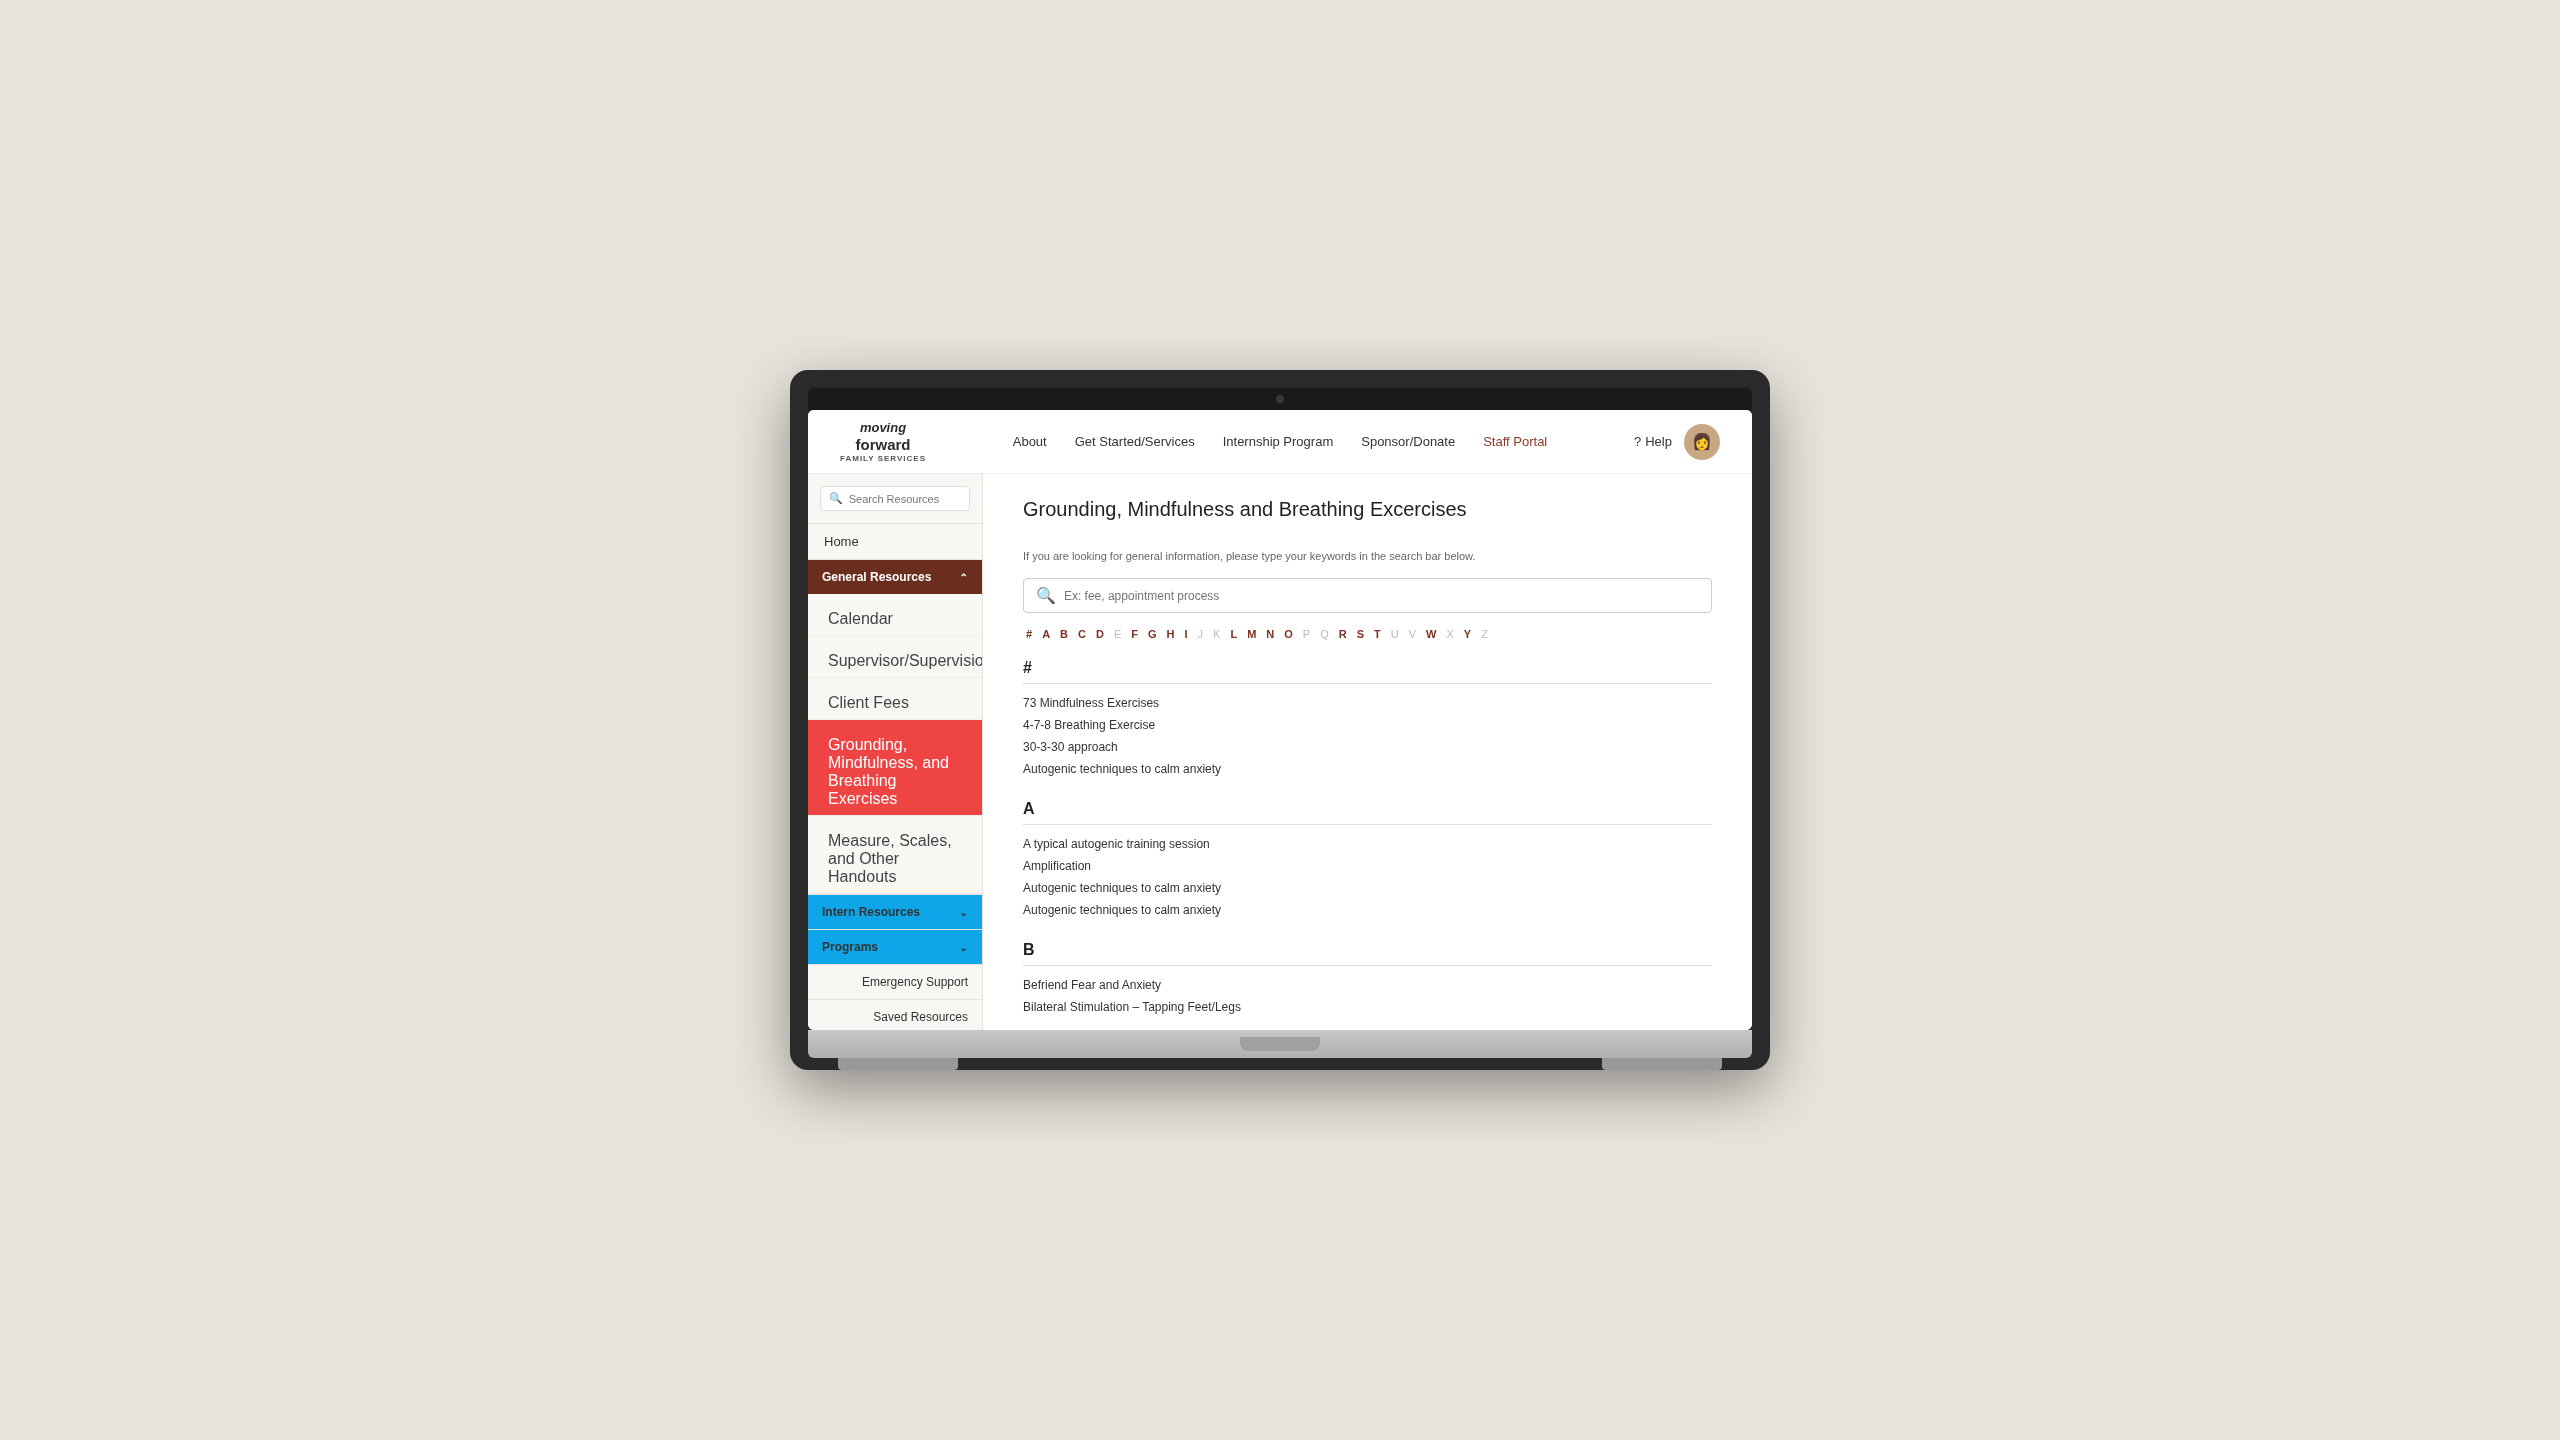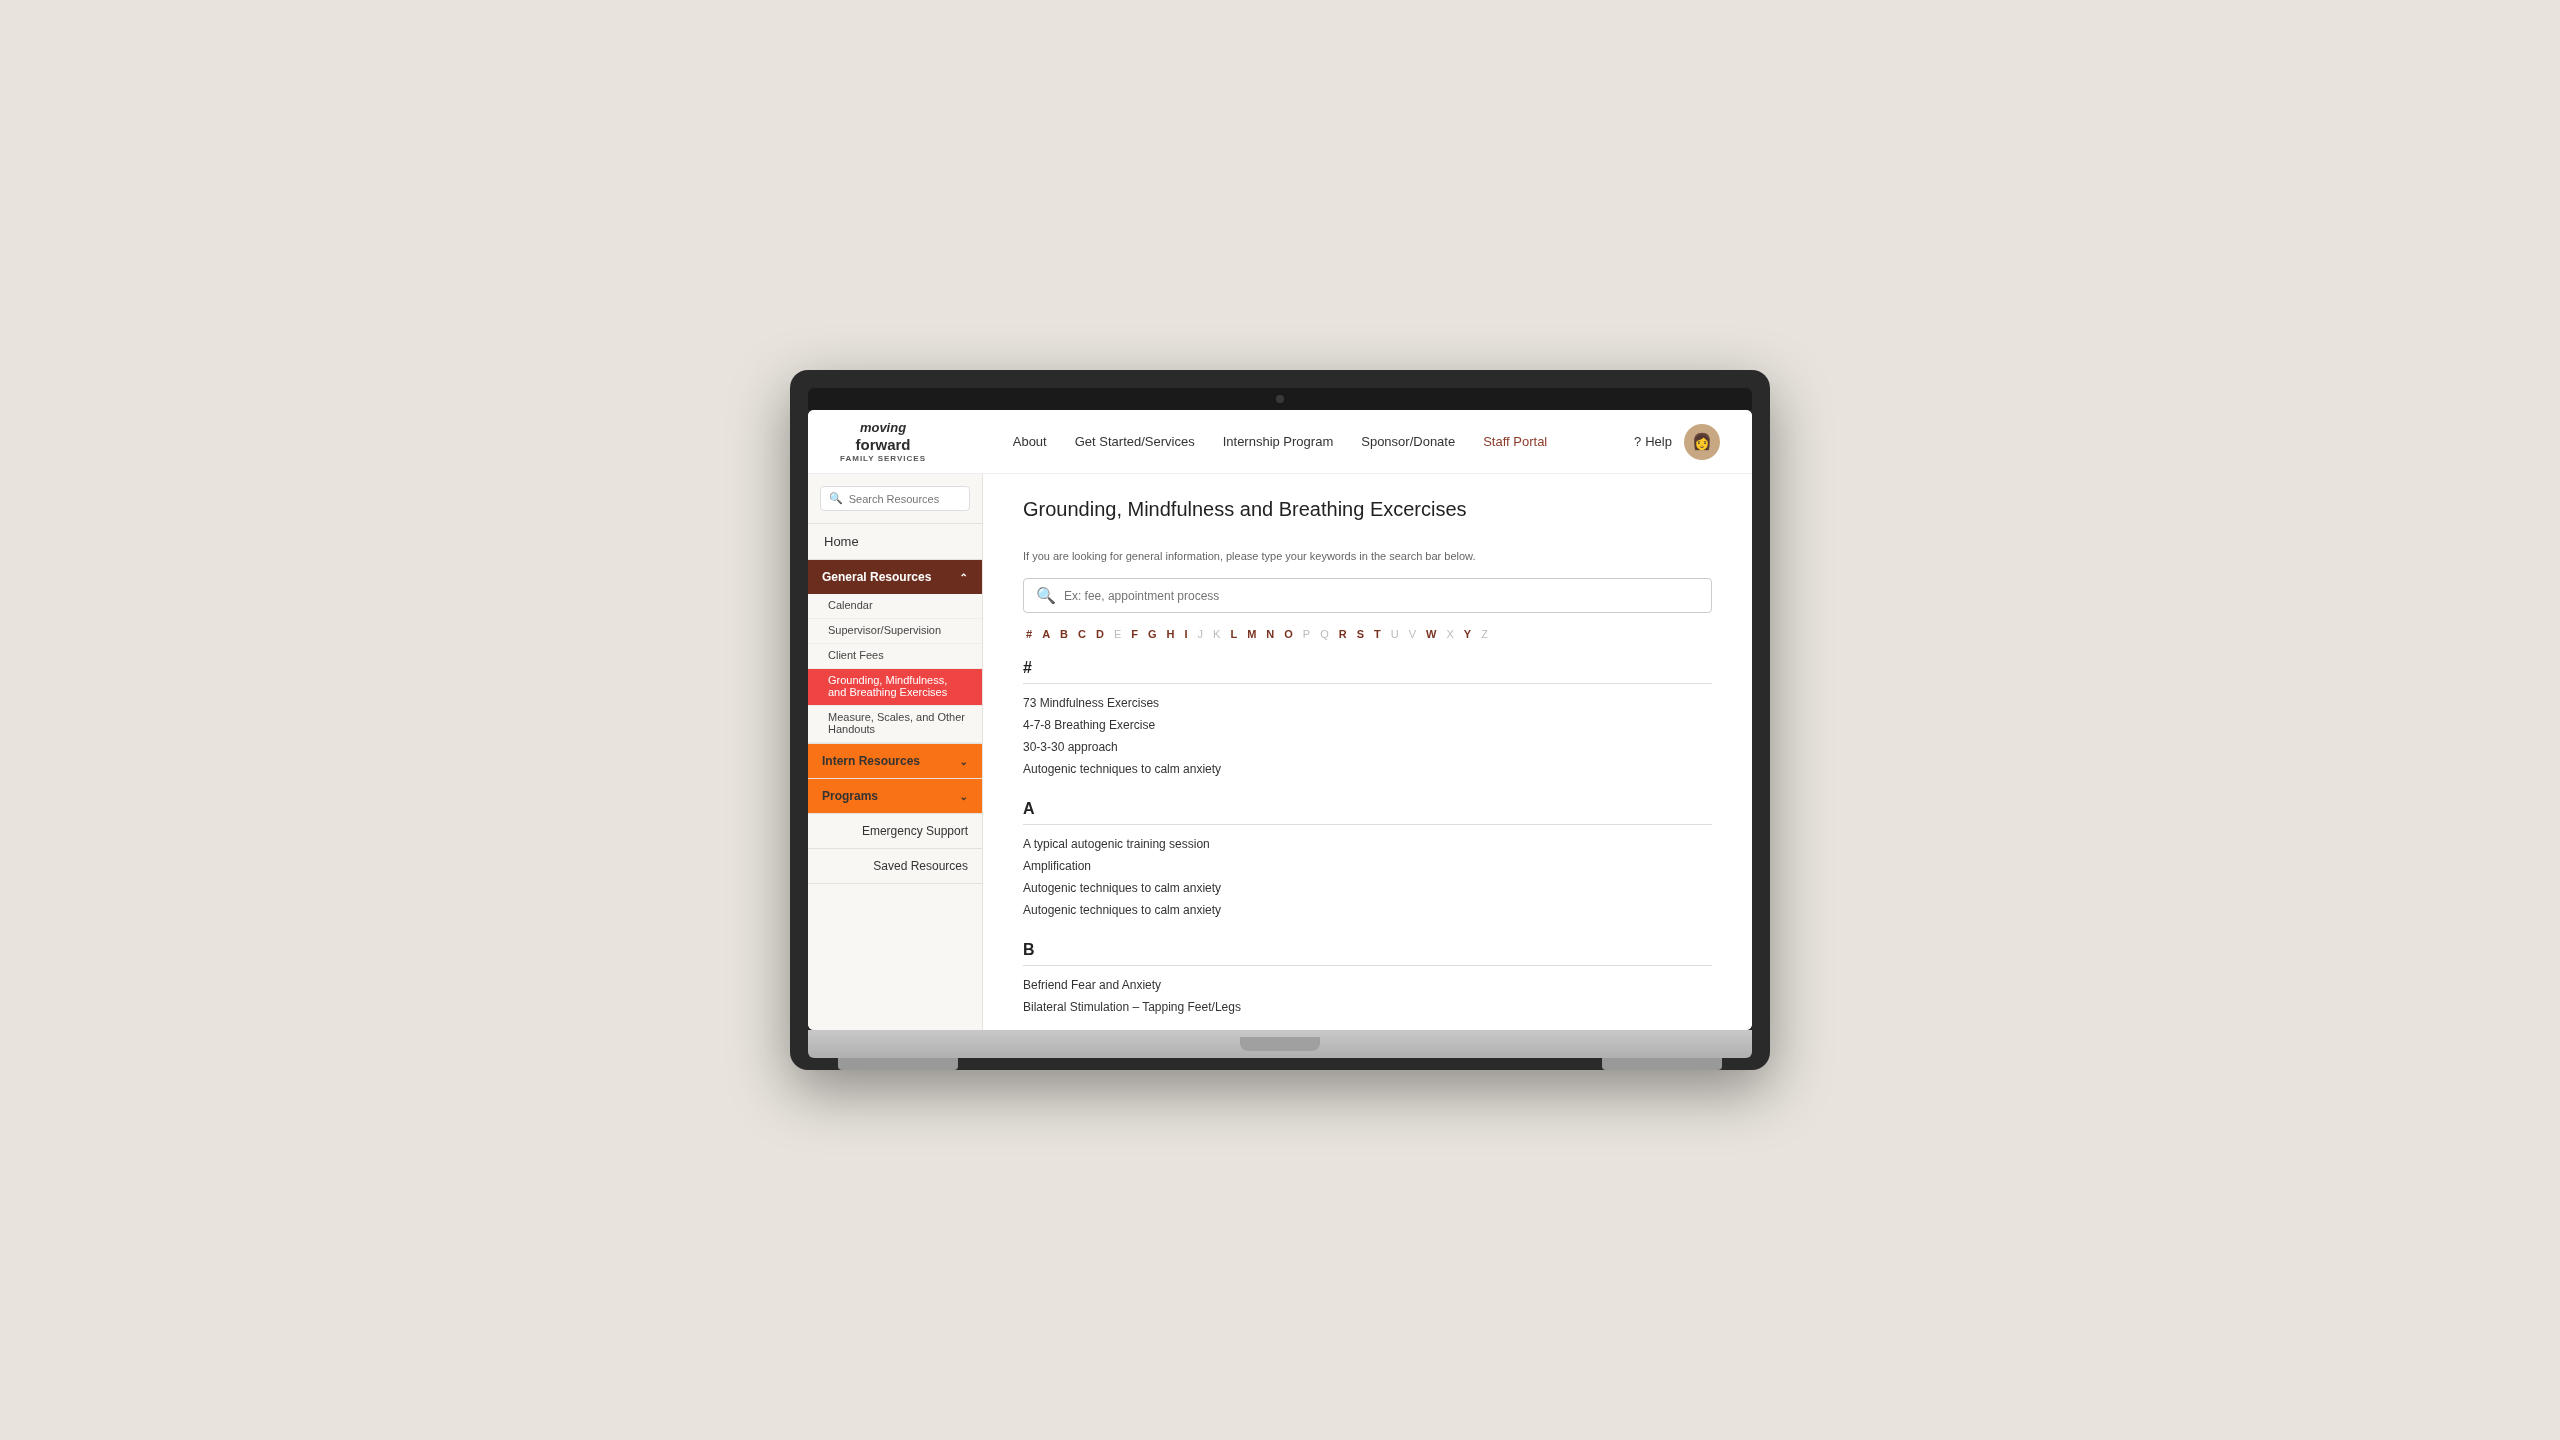--- a/index.html
+++ b/index.html
@@ -198,29 +198,29 @@
       align-items: center;
       justify-content: space-between;
       padding: 10px 14px;
       cursor: pointer;
       font-size: 12px;
       font-weight: 600;
       color: #fff;
       background: #6b2e1e;
     }
     .sidebar-section-header.collapsed {
-      background: #f97316;
+      background: #0ea5e9;
       color: #333;
     }
     .chevron {
       font-size: 10px;
     }
     .sidebar-sub-item {
-      padding: 5px 16px 7px 20px;
-      font-size: 11px;
+      padding: 16px 16px 7px 20px;
+      font-size: 16px;
       color: #444;
       cursor: pointer;
       border-bottom: 1px solid #f0ede8;
     }
     .sidebar-sub-item.active {
       background: #ef4444;
       color: #fff;
     }
     .sidebar-item-plain {
       padding: 10px 14px;

